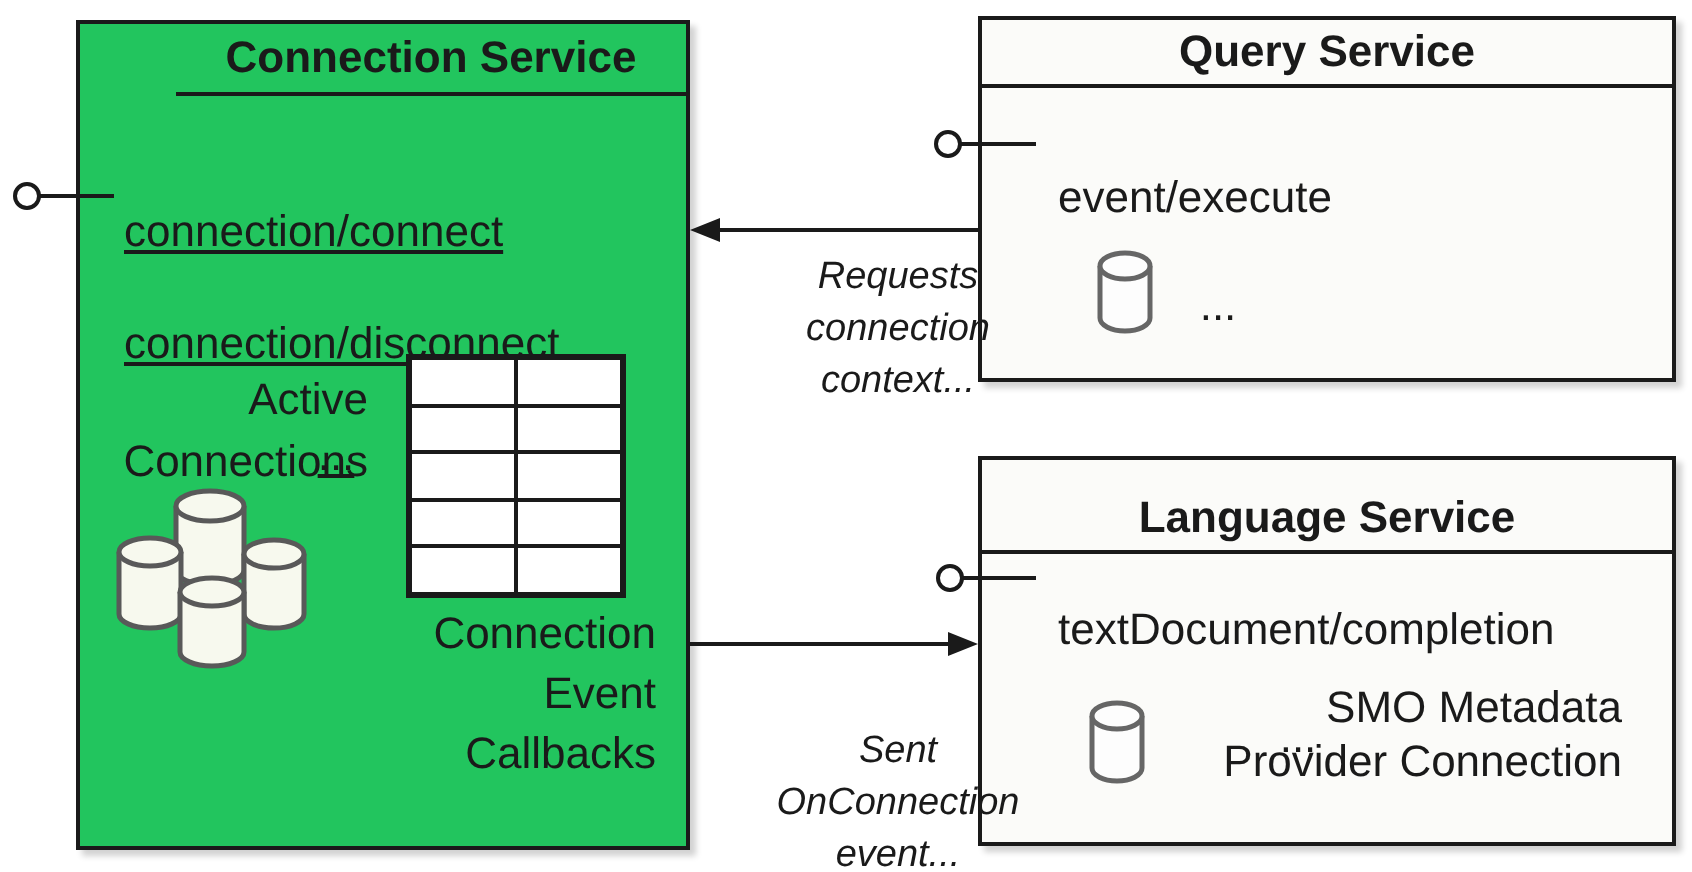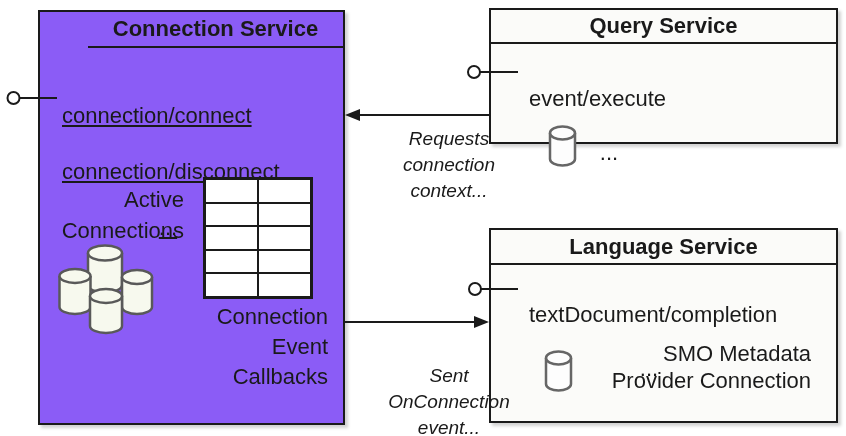--- a/index.html
+++ b/index.html
@@ -10,21 +10,21 @@
     color: #1a1a1a;
     overflow: hidden;
     background: #ffffff;
   }
   .box {
     position: absolute;
     box-sizing: border-box;
     border: 2px solid #1a1a1a;
     box-shadow: 3px 3px 3px rgba(0,0,0,0.18);
   }
-  .box.conn { background: #8b5cf6; padding-left: 48px; }
+  .box.conn { background: #22c55e; padding-left: 48px; }
   .box.svc  { background: #fbfbf9; }
   .box-header {
     box-sizing: border-box;
     width: 100%;
     border-bottom: 2px solid #1a1a1a;
     display: flex; align-items: center; justify-content: center;
     font-weight: bold; font-size: 22px;
   }
   .methods {
     position: absolute;
@@ -99,32 +99,32 @@
     <div class="cell"></div>
     <div class="cell"></div>
     <div class="cell"></div>
     <div class="cell"></div>
     <div class="cell"></div>
     <div class="cell"></div>
     <div class="cell"></div>
     <div class="cell"></div>
   </div>
 
-  <div class="box svc" style="left:489px; top:8px; width:349px; height:136px;">
+  <div class="box svc" style="left:489px; top:8px; width:349px; height:183px;">
     <div class="box-header" style="height:34px;">Query Service</div>
 
     <div class="methods svc-methods" style="left:38px; top:48px; width:160px;">
       <div class="m-line">event/execute</div>
       <div class="m-ellipsis">...</div>
     </div>
 
   </div>
 
   <div class="box svc" style="left:489px; top:228px; width:349px; height:195px;">
-    <div class="box-header" style="height:35px;">Language Service</div>
+    <div class="box-header" style="height:35px;margin-top:12px;">Language Service</div>
 
     <div class="methods svc-methods" style="left:38px; top:44px; width:240px;">
       <div class="m-line">textDocument/completion</div>
       <div class="m-ellipsis">...</div>
     </div>
 
     <div class="center-label" style="left:90px; top:110px; width:230px; line-height:27px;">SMO Metadata
 Provider Connection</div>
   </div>
 

